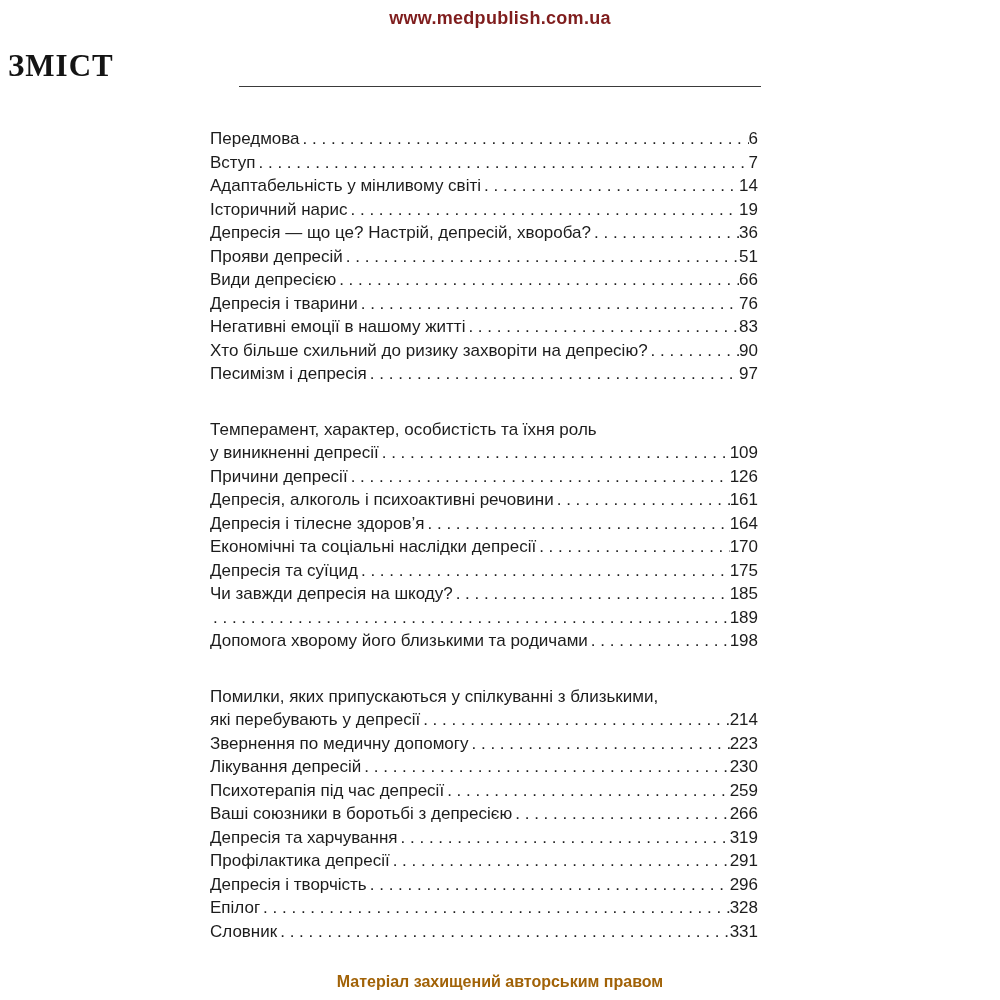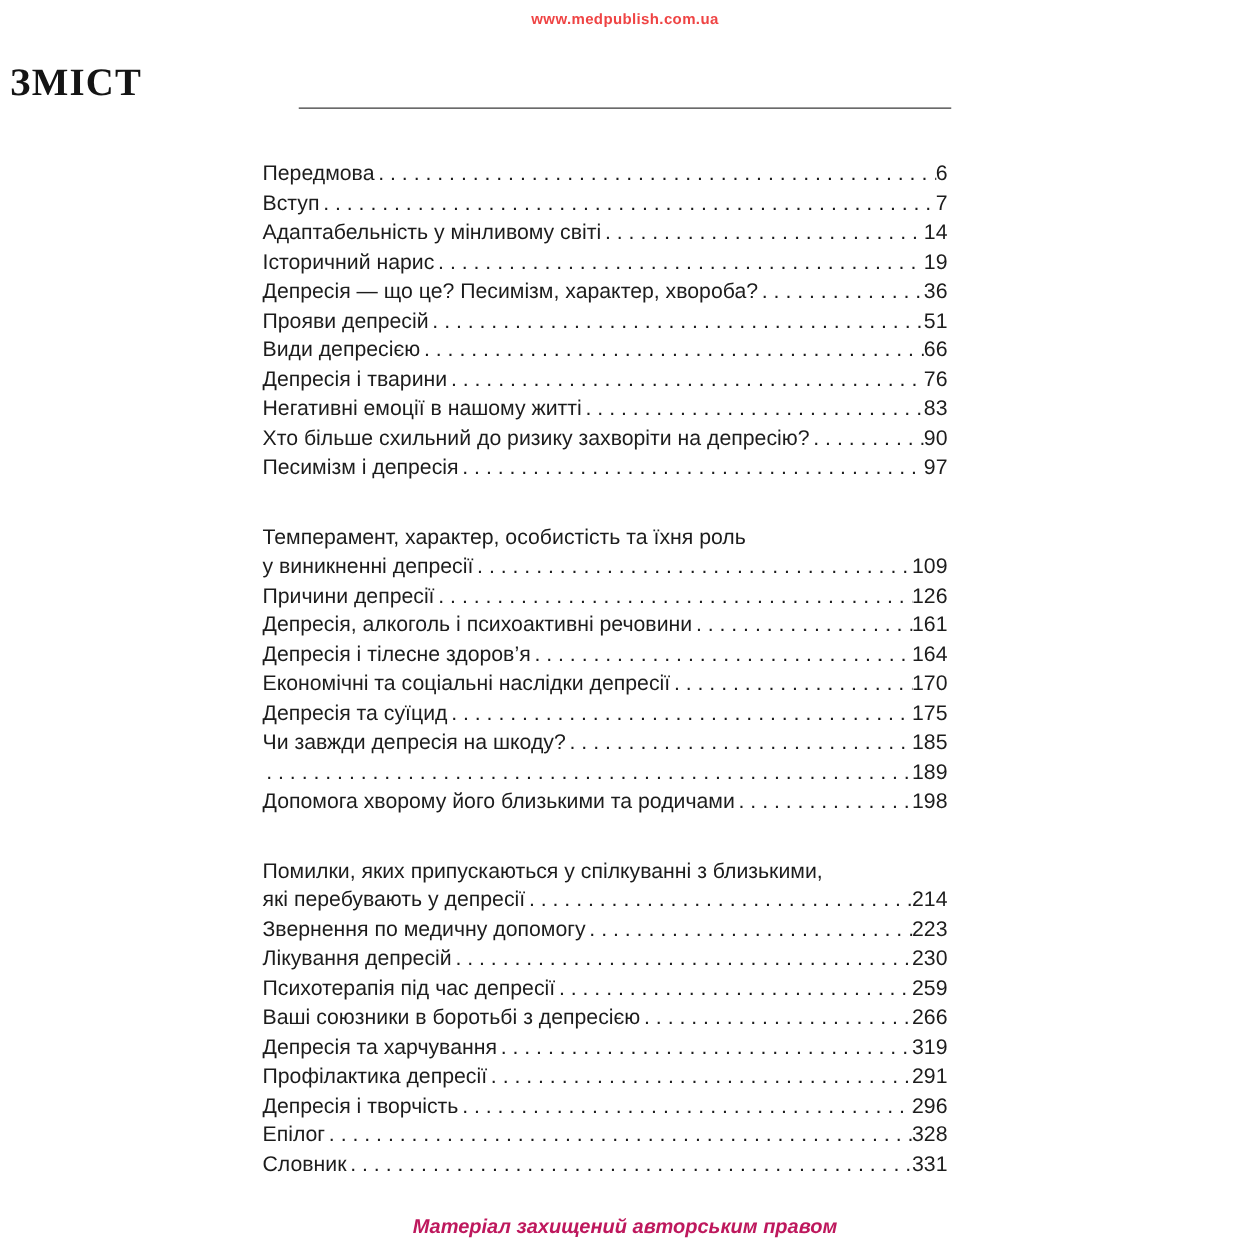--- a/index.html
+++ b/index.html
@@ -11,22 +11,22 @@
     font-family: "Liberation Sans", sans-serif;
     color: #1c1c1c;
     overflow: hidden;
   }
   .site-url {
     position: absolute;
     top: 8px;
     left: 0;
     width: 100%;
     text-align: center;
-    color: #ef4444;
-    font-size: 12px;
+    color: #7f1d1d;
+    font-size: 18px;
     font-weight: 600;
     letter-spacing: 0.3px;
   }
   .toc-title {
     position: absolute;
     top: 40px;
     left: 0;
     width: 100%;
     margin: 8px;
     text-align: left;
@@ -76,24 +76,23 @@
   .toc-page {
     white-space: nowrap;
     text-align: right;
   }
   .footer {
     position: absolute;
     bottom: 9px;
     left: 0;
     width: 100%;
     text-align: center;
-    color: #be185d;
+    color: #a16207;
     font-size: 16px;
     font-weight: bold;
-    font-style: italic;
   }
 </style>
 </head>
 <body>
 
 <div class="page">
   <div class="site-url">www.medpublish.com.ua</div>
   <h1 class="toc-title">ЗМІСТ</h1>
   <hr class="title-rule">
   <div class="toc" id="toc">
@@ -120,21 +119,21 @@
       </div>
       <div class="toc-entry">
         <div class="toc-line">
           <span class="toc-text">Історичний нарис</span>
           <span class="toc-dots"></span>
           <span class="toc-page">19</span>
         </div>
       </div>
       <div class="toc-entry">
         <div class="toc-line">
-          <span class="toc-text">Депресія — що це? Песимізм, характер, хвороба?</span>
+          <span class="toc-text">Депресія — що це? Настрій, депресій, хвороба?</span>
           <span class="toc-dots"></span>
           <span class="toc-page">36</span>
         </div>
       </div>
       <div class="toc-entry">
         <div class="toc-line">
           <span class="toc-text">Прояви депресій</span>
           <span class="toc-dots"></span>
           <span class="toc-page">51</span>
         </div>

